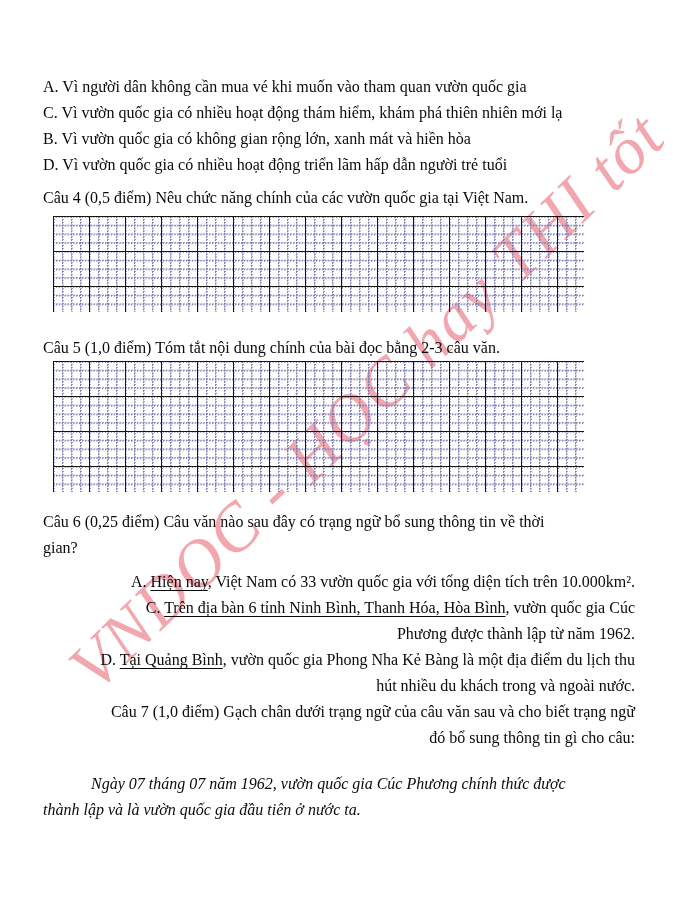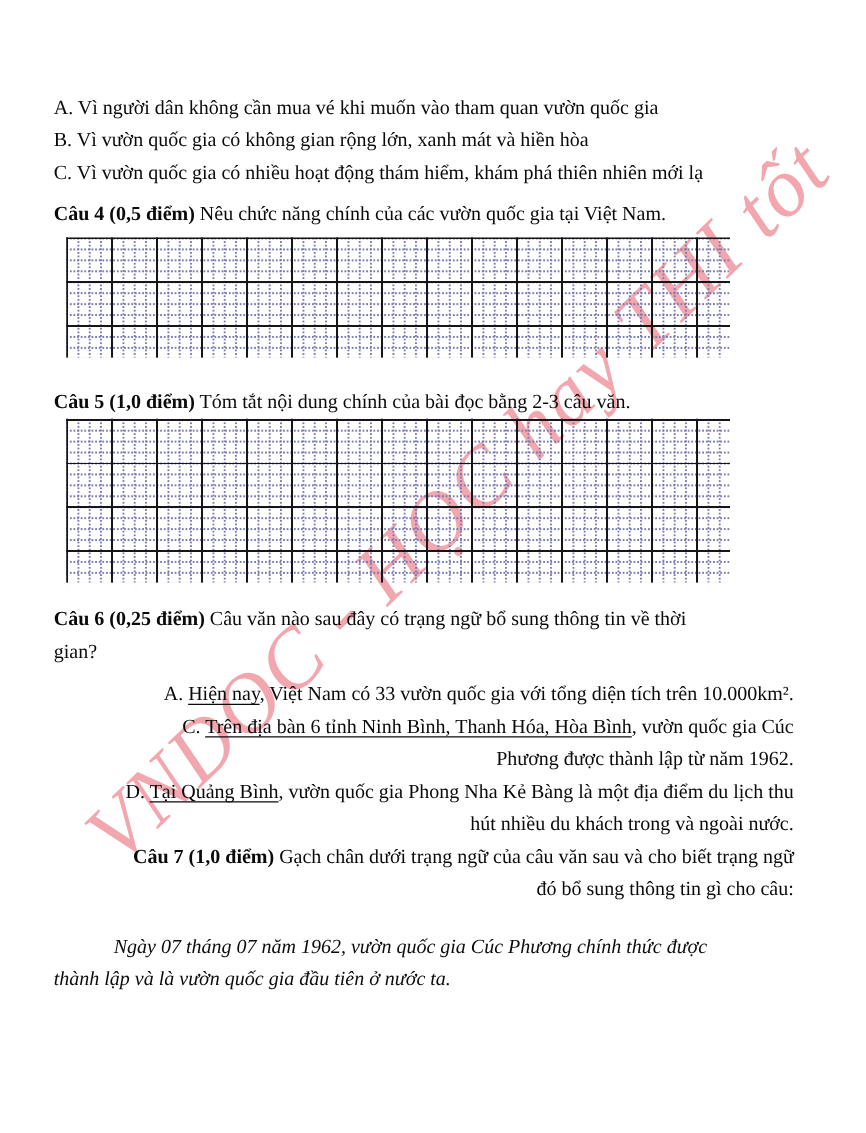--- a/index.html
+++ b/index.html
@@ -16,21 +16,21 @@
     font-family:"Liberation Serif","DejaVu Serif",serif;
     font-size:16px;line-height:26px;color:#0a0a0a;
   }
   .content{
     position:relative;z-index:1;
     padding:74px 58px 0 43px;
   }
   .pw{white-space:pre-wrap;}
   .line{line-height:26px;}
   .heading{line-height:26px;}
-  .heading .qlabel{font-weight:700;}
+  .heading .qlabel{font-weight:400;}
   .q4h{margin-top:7px;}
   .q5h{margin-top:23px;}
   .q6h{margin-top:17px;}
   .q7h{margin-top:0px;text-align:right;}
   .q6opts{margin-top:8px;text-align:right;}
   .u{
     text-decoration:underline;
     text-decoration-thickness:1px;
     text-underline-offset:3px;
   }
@@ -73,22 +73,23 @@
 </style>
 </head>
 <body>
 
 <div class="watermark">VNDOC - HỌC hay THI tốt</div>
 
 <div class="content">
 
   <div class="top-options">
     <div class="line">A. Vì người dân không cần mua vé khi muốn vào tham quan vườn quốc gia</div>
+    <div class="line">C. Vì vườn quốc gia có nhiều hoạt động thám hiểm, khám phá thiên nhiên mới lạ</div>
     <div class="line">B. Vì vườn quốc gia có không gian rộng lớn, xanh mát và hiền hòa</div>
-    <div class="line">C. Vì vườn quốc gia có nhiều hoạt động thám hiểm, khám phá thiên nhiên mới lạ</div>
+    <div class="line">D. Vì vườn quốc gia có nhiều hoạt động triển lãm hấp dẫn người trẻ tuổi</div>
   </div>
 
   <p class="heading q4h"><span class="qlabel">Câu 4 (0,5 điểm)</span><span class="pw"> Nêu chức năng chính của các vườn quốc gia tại Việt Nam.</span></p>
 
   <div class="ogrid g3"></div>
 
   <p class="heading q5h"><span class="qlabel">Câu 5 (1,0 điểm)</span><span class="pw"> Tóm tắt nội dung chính của bài đọc bằng 2-3 câu văn.</span></p>
 
   <div class="ogrid g4"></div>
 

